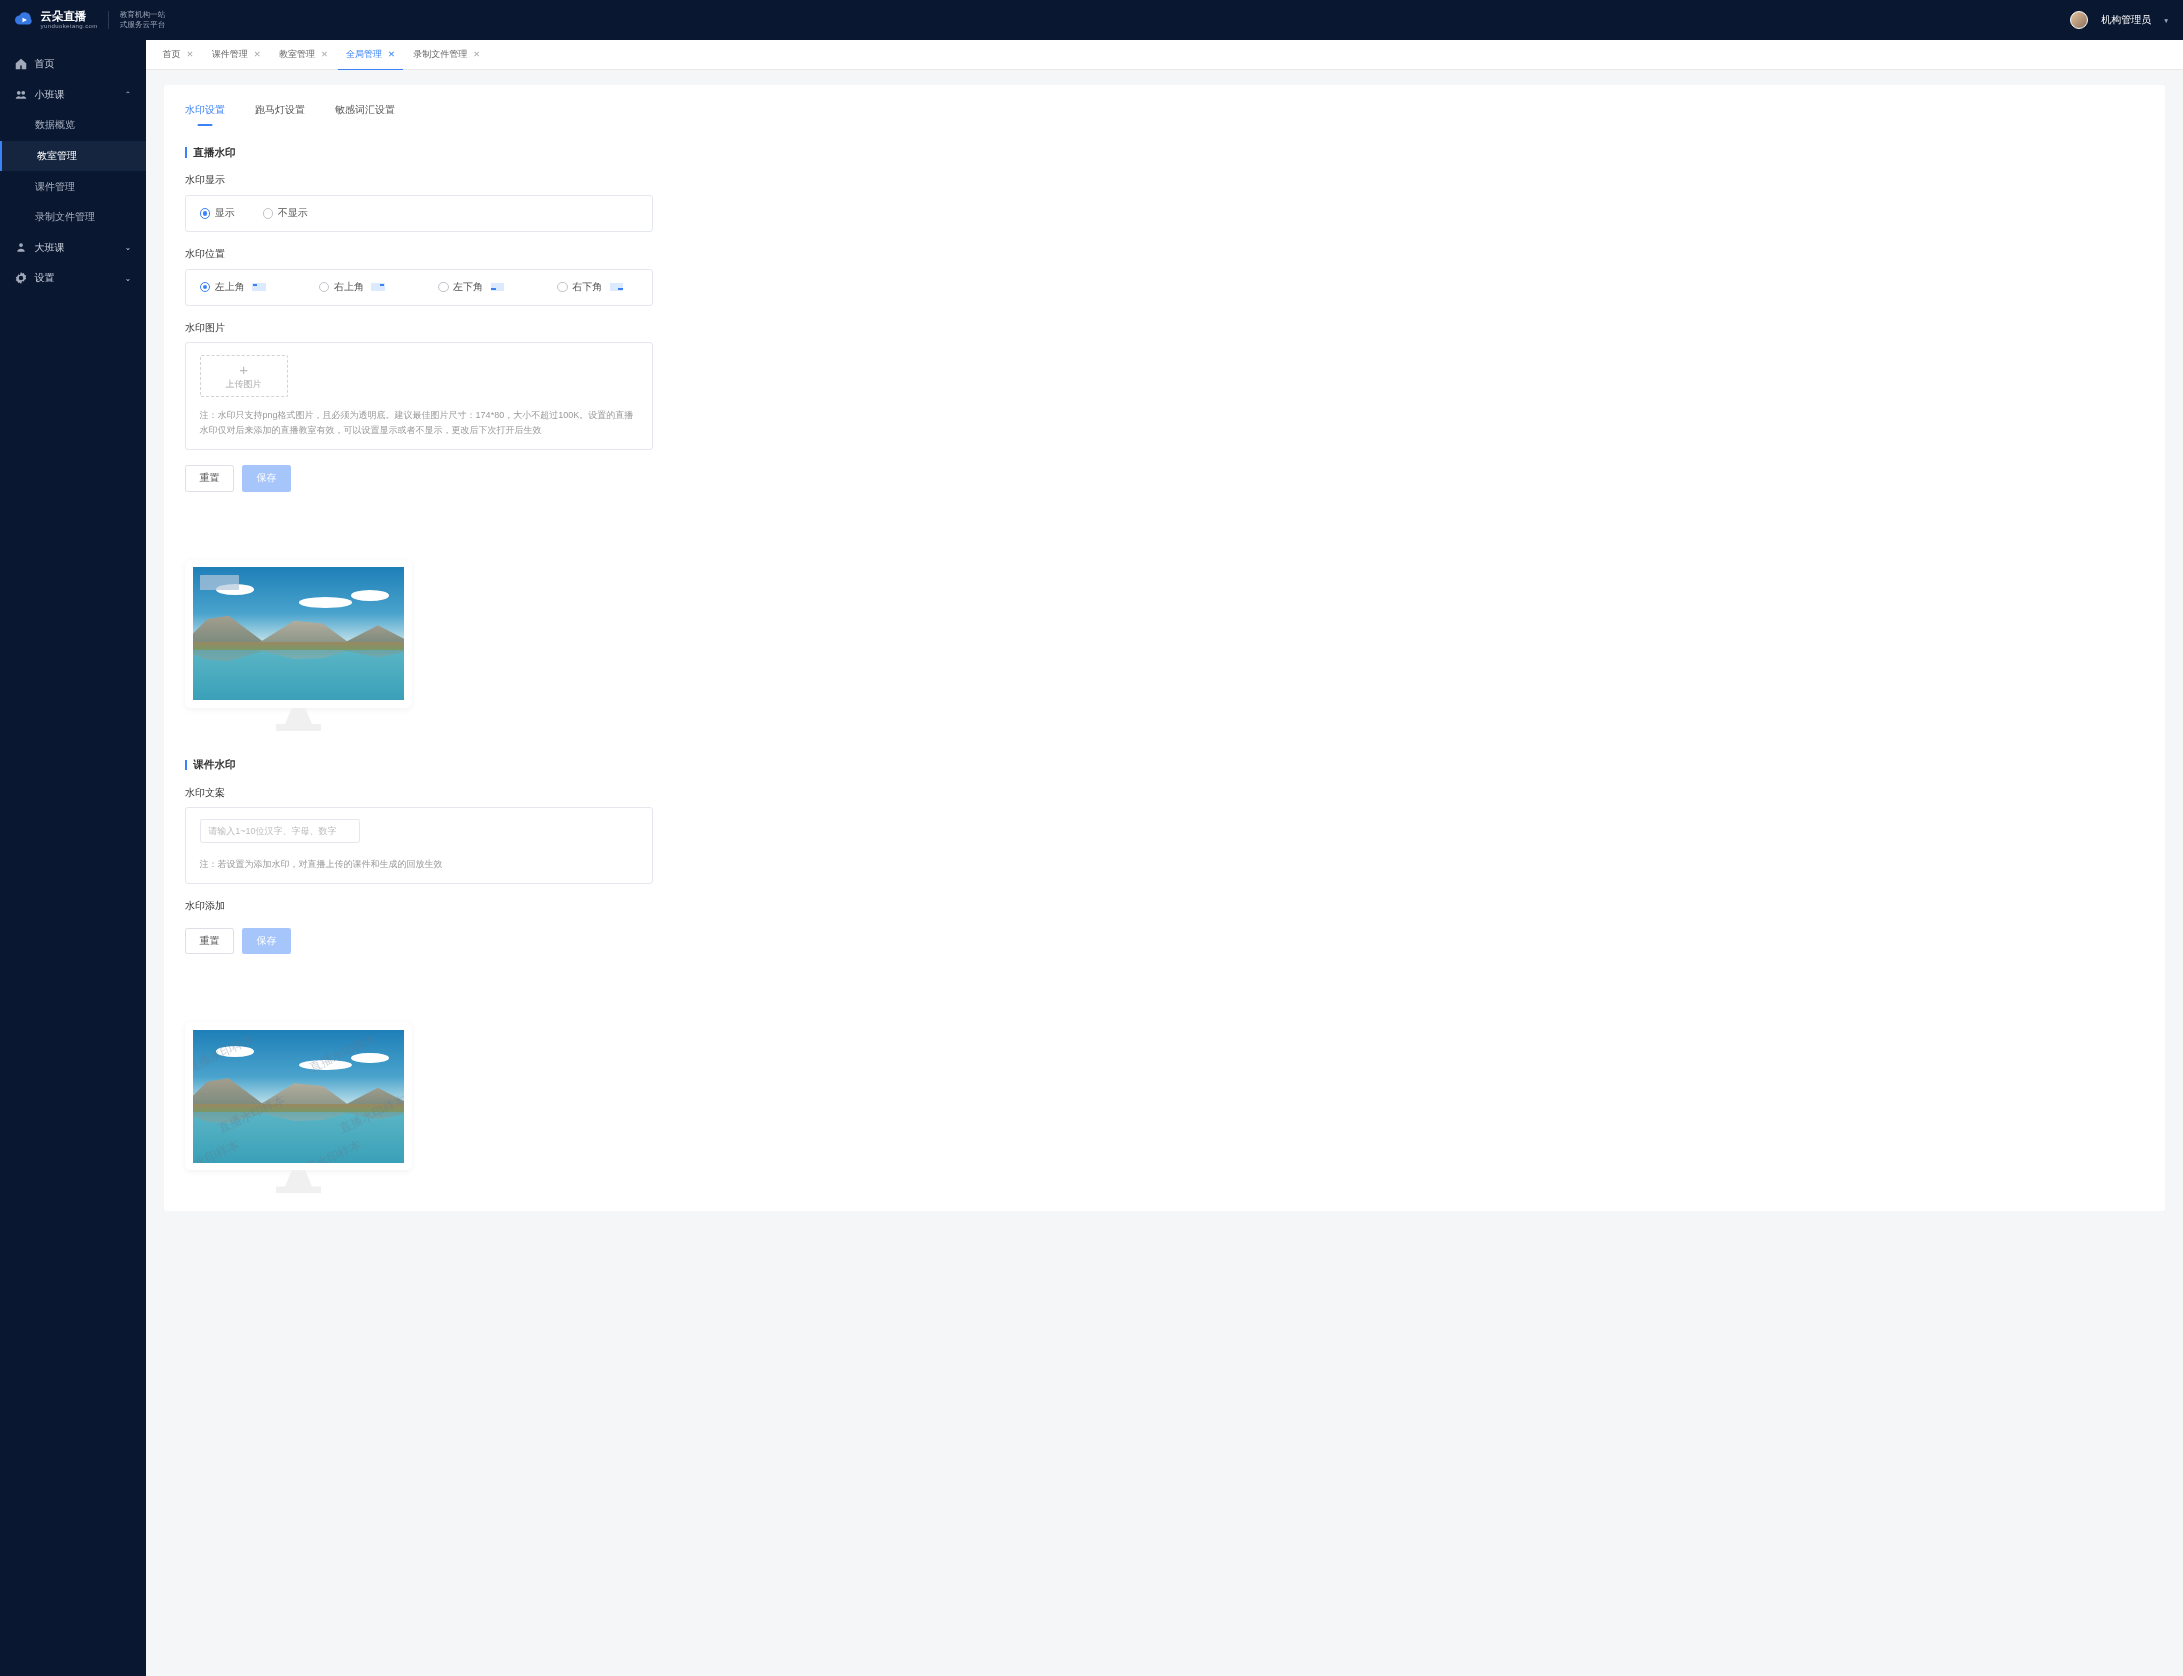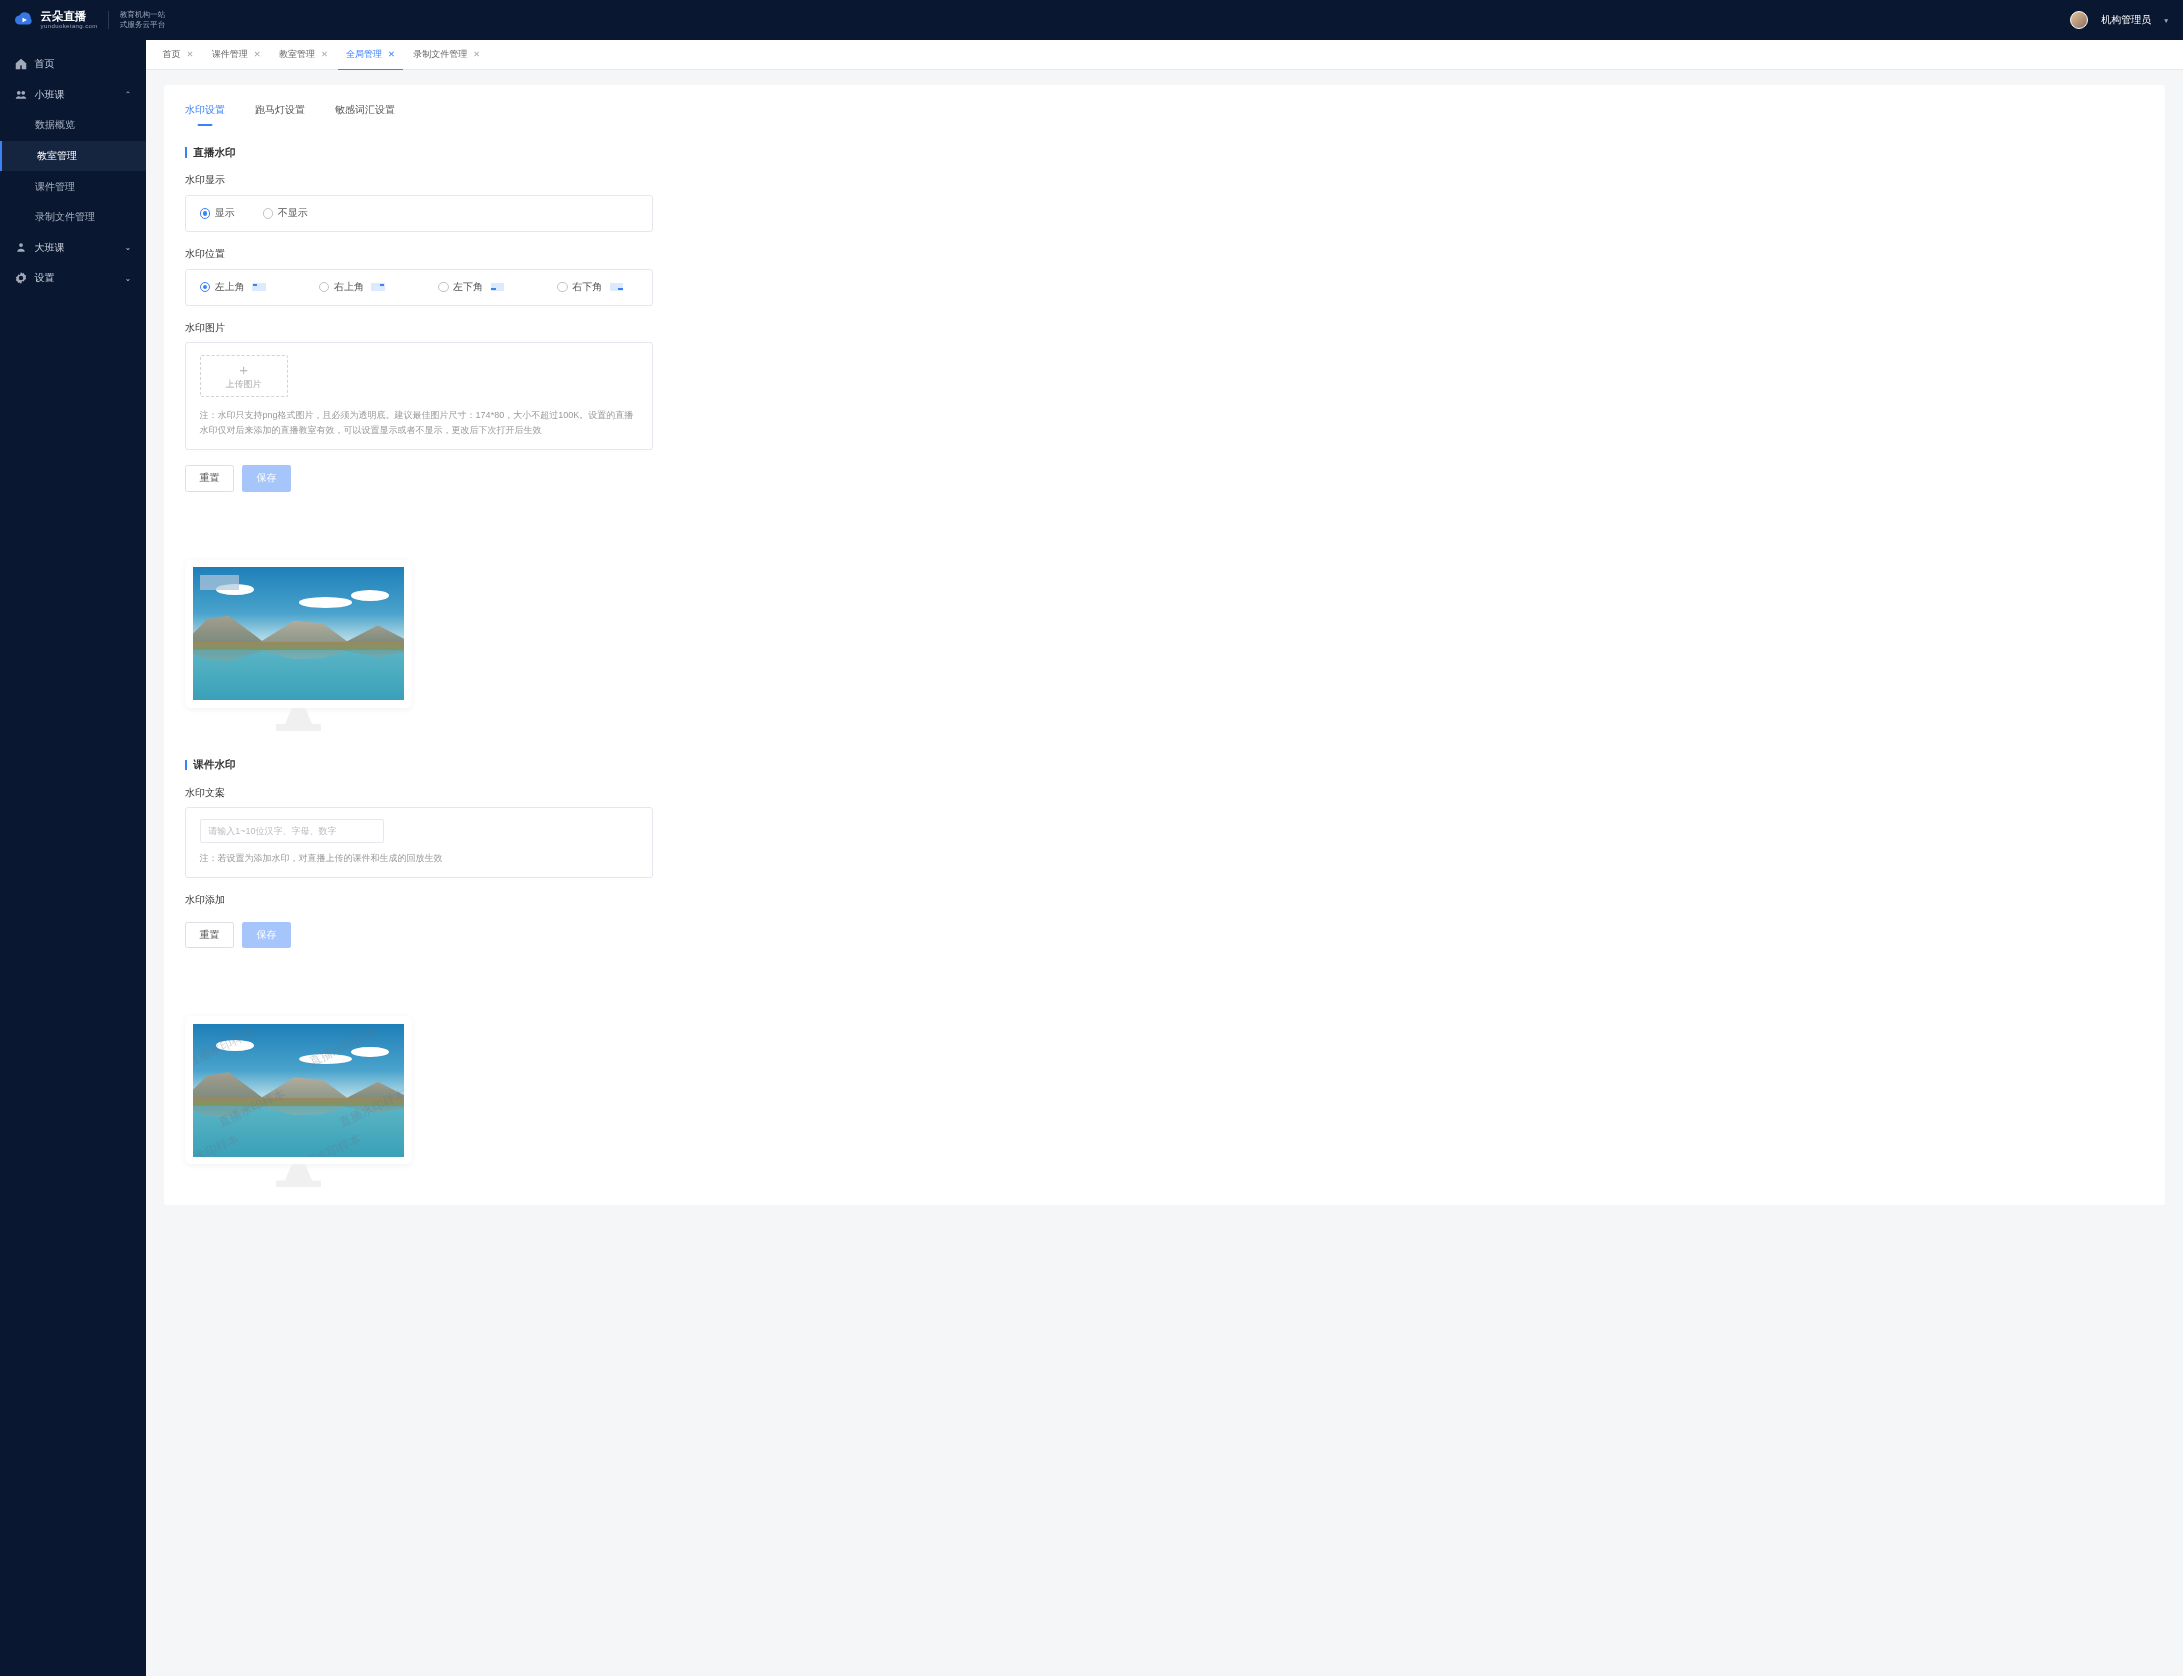--- a/index.html
+++ b/index.html
@@ -81,21 +81,21 @@
 .m1 { left: -5%; width: 40%; height: 80%; clip-path: polygon(0 100%, 30% 20%, 55% 10%, 100% 100%); }
 .m2 { left: 30%; width: 45%; height: 70%; clip-path: polygon(0 100%, 40% 15%, 70% 25%, 100% 100%); background: linear-gradient(to top,#8a9688,#b8b0a0); }
 .m3 { right: -5%; width: 35%; height: 60%; clip-path: polygon(0 100%, 50% 20%, 100% 100%); }
 .shore { position: absolute; bottom: 38%; left: 0; right: 0; height: 6%; background: linear-gradient(to bottom,#9a8860,#7a9868); }
 .water { position: absolute; bottom: 0; left: 0; right: 0; height: 38%; background: linear-gradient(to bottom,#5ab5c5 0%,#3aa0b8 100%); }
 .reflect { position: absolute; inset: 0; opacity: 0.4; transform: scaleY(-1); }
 .wm-chip { position: absolute; top: 7.6px; left: 7.6px; width: 39px; height: 15px; background: rgba(180,200,220,0.7); border-radius: 0.8px; }
 .wm-diag { position: absolute; color: rgba(100,120,140,0.35); font-size: 12px; transform: rotate(-25deg); white-space: nowrap; }
 .monitor-stand { width: 45px; height: 23px; background: #f0f0f0; margin: 0 auto; clip-path: polygon(35% 0, 65% 0, 80% 70%, 100% 70%, 100% 100%, 0 100%, 0 70%, 20% 70%); }
 
-.text-input { width: 184px; padding: 6px 7.6px; border: 0.8px solid #e4e7ed; border-radius: 2.3px; font-size: 9px; color: #333; }
+.text-input { width: 160px; padding: 6px 7.6px; border: 0.8px solid #e4e7ed; border-radius: 2.3px; font-size: 9px; color: #333; }
 .text-input::placeholder { color: #bbb; }
 .input-wrap { border: 0.8px solid #e4e7ed; border-radius: 3px; padding: 10.6px 13.6px; max-width: 468px; }
 .section-gap { height: 27px; }
 </style>
 </head>
 <body>
 
 <div class="topbar">
   <div class="logo-area">
     <svg class="logo-icon" viewBox="0 0 24 24">
@@ -297,21 +297,21 @@
           <div class="left-col">
             <div class="section-header">
               <div class="section-bar"></div>
               <span>课件水印</span>
             </div>
 
             <div class="form-row">
               <div class="form-label">水印文案</div>
               <div class="input-wrap">
                 <input class="text-input" placeholder="请输入1~10位汉字、字母、数字" style="">
-                <div class="hint" style="margin-top:8px">注：若设置为添加水印，对直播上传的课件和生成的回放生效</div>
+                <div class="hint" style="margin-top:14px">注：若设置为添加水印，对直播上传的课件和生成的回放生效</div>
               </div>
             </div>
 
             <div class="form-row">
               <div class="form-label">水印添加</div>
             </div>
 
             <div class="btn-row">
               <button class="btn btn-default">重置</button>
               <button class="btn btn-primary">保存</button>

